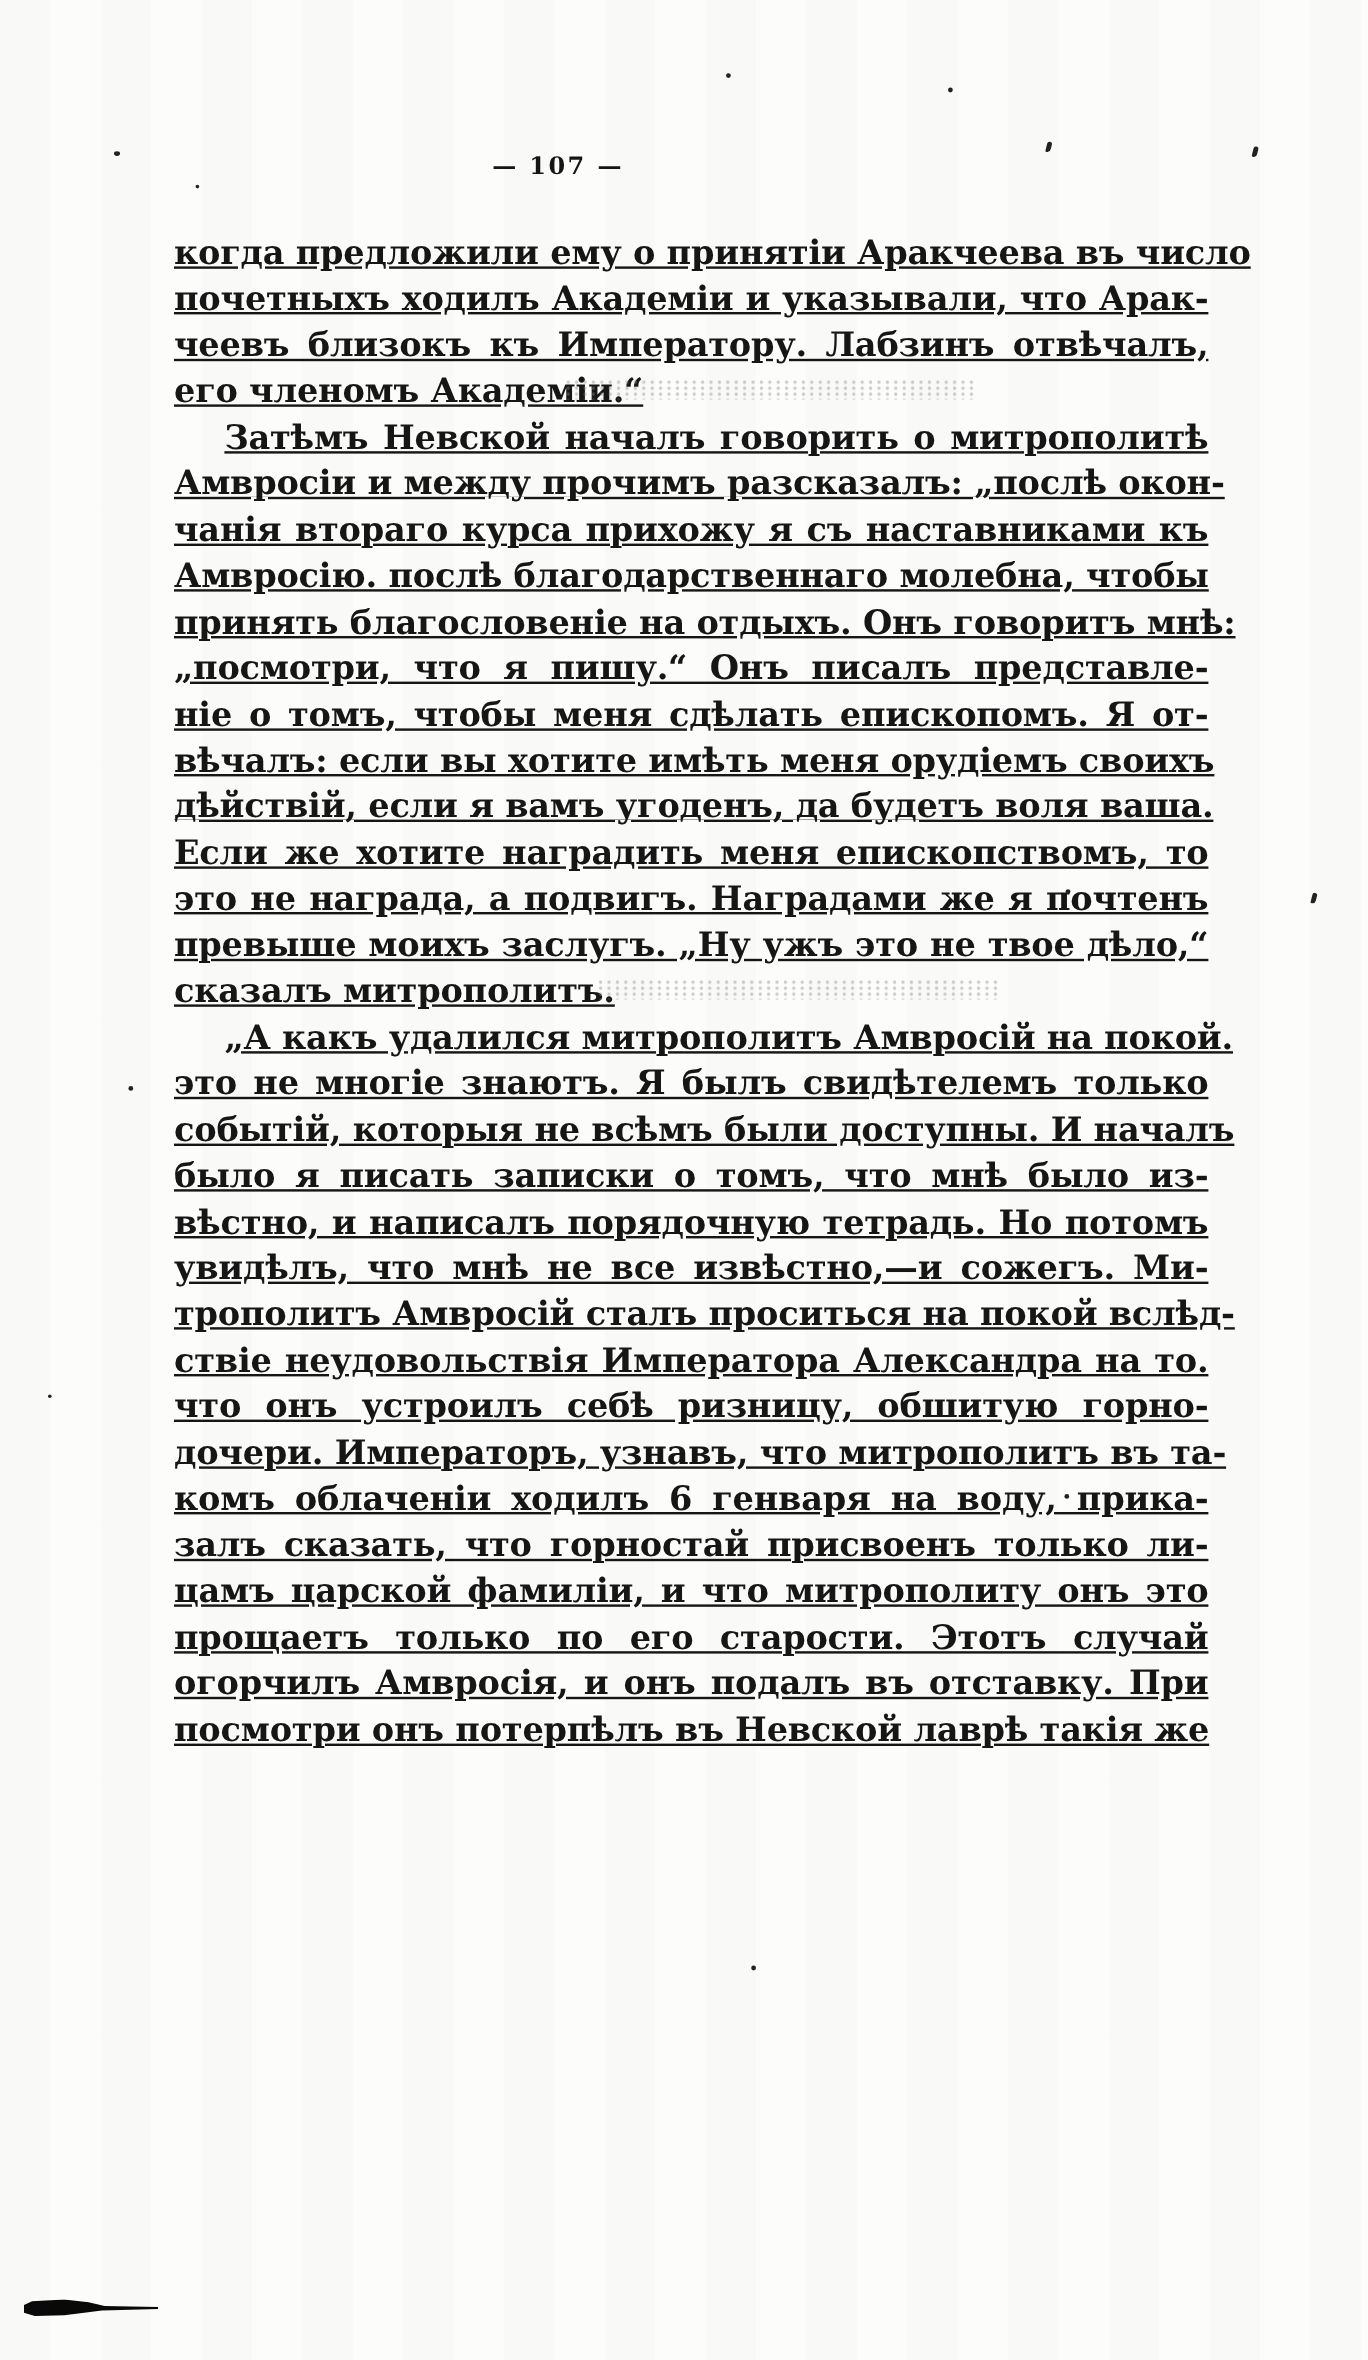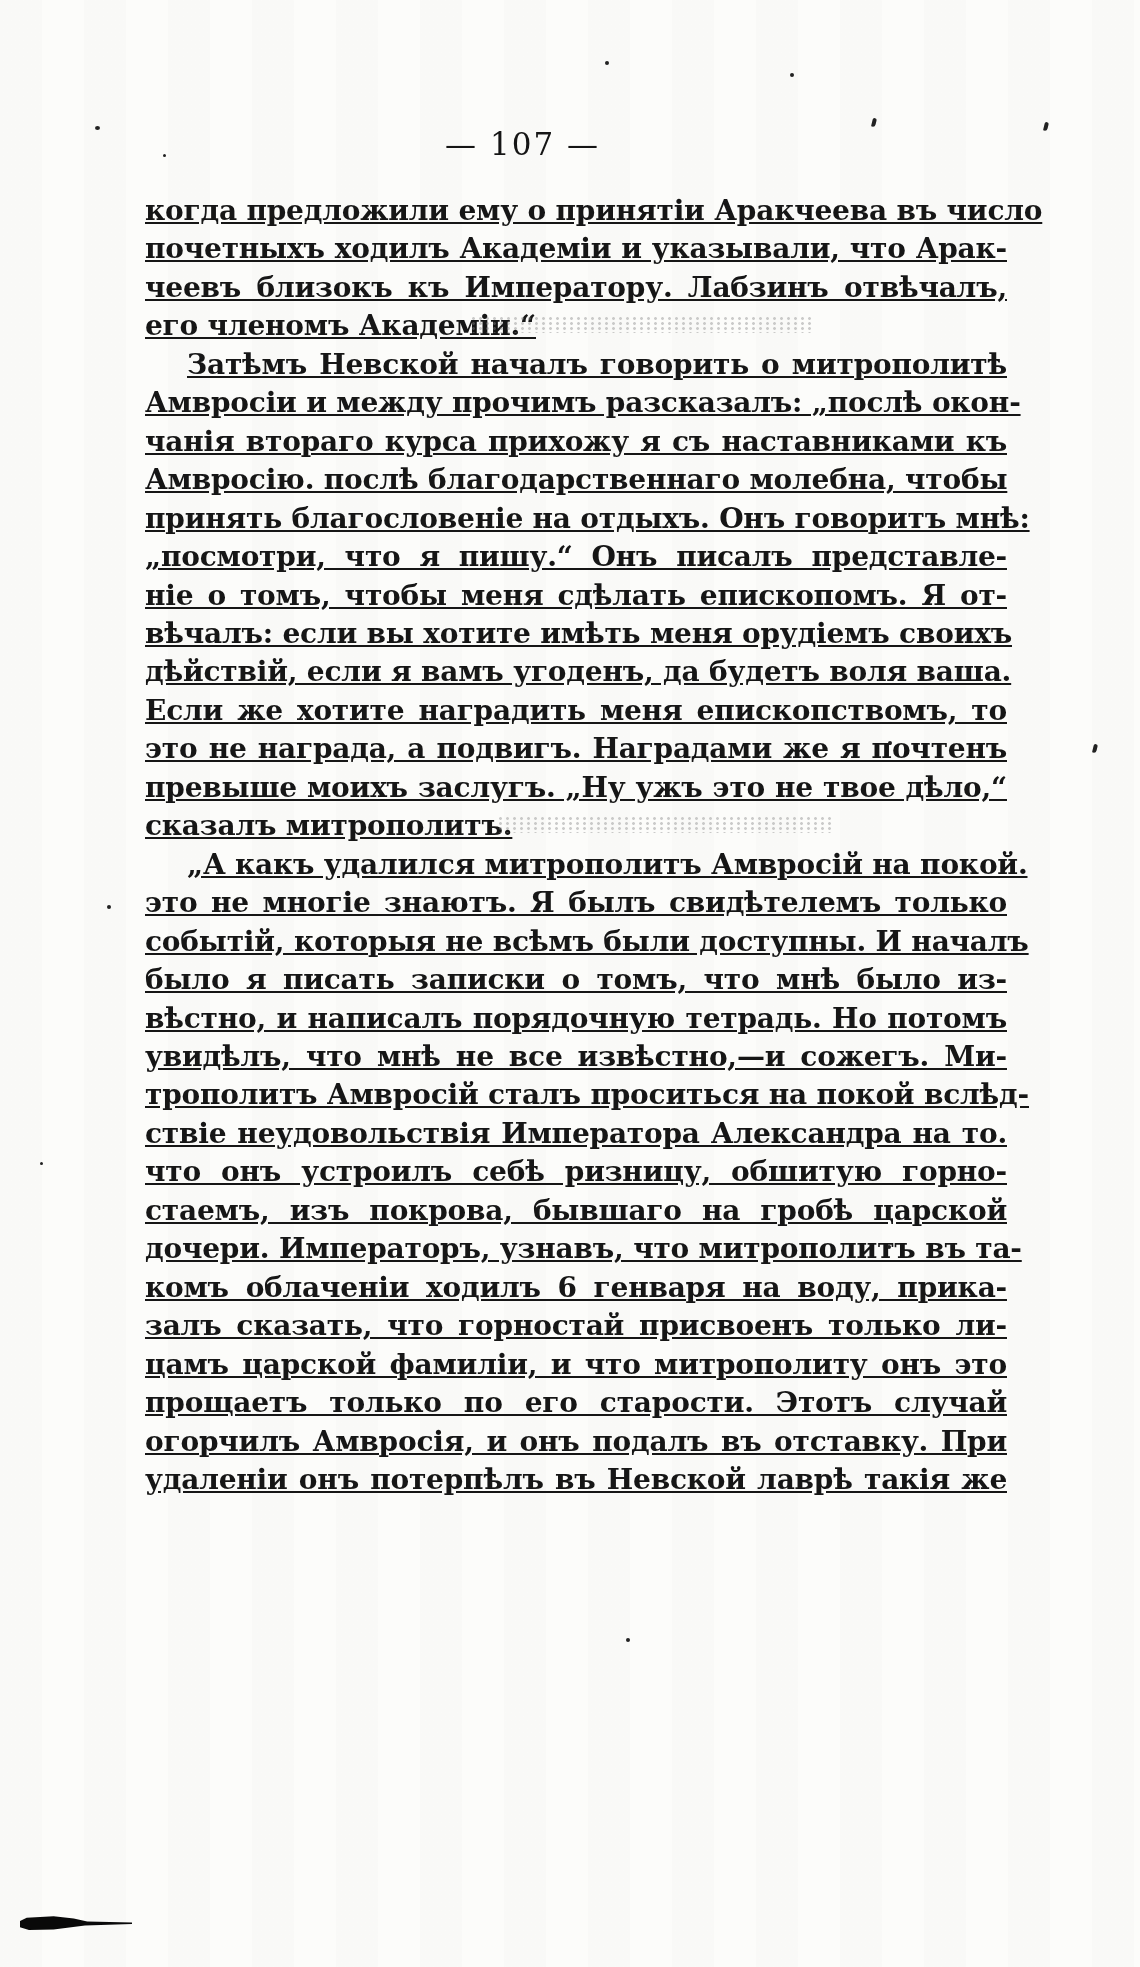--- a/index.html
+++ b/index.html
@@ -9,21 +9,21 @@
     font-family:"DejaVu Serif","Liberation Serif",serif;
   }
   .page{
     position:absolute;inset:0;
     background:
       repeating-linear-gradient(90deg, rgba(0,0,0,0.012) 0 42px, rgba(0,0,0,0) 42px 84px),
       #fcfcfa;
   }
   .page-header{
     position:absolute;top:126px;left:330px;width:270px;
-    text-align:right;font-size:31px;font-weight:400;color:#151515;
+    text-align:center;font-size:20px;font-weight:700;color:#151515;
     letter-spacing:2px;
   }
   .text-block{
     position:absolute;top:192px;left:145px;width:862px;
     font-size:28px;font-weight:700;color:#161616;
     letter-spacing:-0.2px;
   }
   .line{
     line-height:38.45px;white-space:nowrap;
     text-align:justify;text-align-last:justify;
@@ -76,28 +76,27 @@
     <div class="line last">сказалъ митрополитъ.<span class="ghost ghost-2"></span></div>
     <div class="line indent">„А какъ удалился митрополитъ Амвросій на покой.</div>
     <div class="line">это не многіе знаютъ. Я былъ свидѣтелемъ только</div>
     <div class="line">событій, которыя не всѣмъ были доступны. И началъ</div>
     <div class="line">было я писать записки о томъ, что мнѣ было из-</div>
     <div class="line">вѣстно, и написалъ порядочную тетрадь. Но потомъ</div>
     <div class="line">увидѣлъ, что мнѣ не все извѣстно,—и сожегъ. Ми-</div>
     <div class="line">трополитъ Амвросій сталъ проситься на покой вслѣд-</div>
     <div class="line">ствіе неудовольствія Императора Александра на то.</div>
     <div class="line">что онъ устроилъ себѣ ризницу, обшитую горно-</div>
-    <div class="line">стаемъ, изъ покрова, бывшаго на гробѣ царской</div>
     <div class="line">дочери. Императоръ, узнавъ, что митрополитъ въ та-</div>
     <div class="line">комъ облаченіи ходилъ 6 генваря на воду, прика-</div>
     <div class="line">залъ сказать, что горностай присвоенъ только ли-</div>
     <div class="line">цамъ царской фамиліи, и что митрополиту онъ это</div>
     <div class="line">прощаетъ только по его старости. Этотъ случай</div>
     <div class="line">огорчилъ Амвросія, и онъ подалъ въ отставку. При</div>
-    <div class="line">удаленіи онъ потерпѣлъ въ Невской лаврѣ такія же</div>
+    <div class="line">посмотри онъ потерпѣлъ въ Невской лаврѣ такія же</div>
   </div>
 
   <div class="speck" style="left:95px;top:126px;width:5px;height:4px;"></div>
   <div class="speck" style="left:163px;top:154px;width:3px;height:3px;"></div>
   <div class="speck" style="left:605px;top:61px;width:4px;height:4px;"></div>
   <div class="speck" style="left:790px;top:73px;width:4px;height:4px;"></div>
   <div class="comma-mark" style="left:872px;top:118px;"></div>
   <div class="comma-mark" style="left:1044px;top:122px;"></div>
   <div class="speck" style="left:888px;top:741px;width:4px;height:4px;"></div>
   <div class="comma-mark" style="left:1093px;top:744px;"></div>

